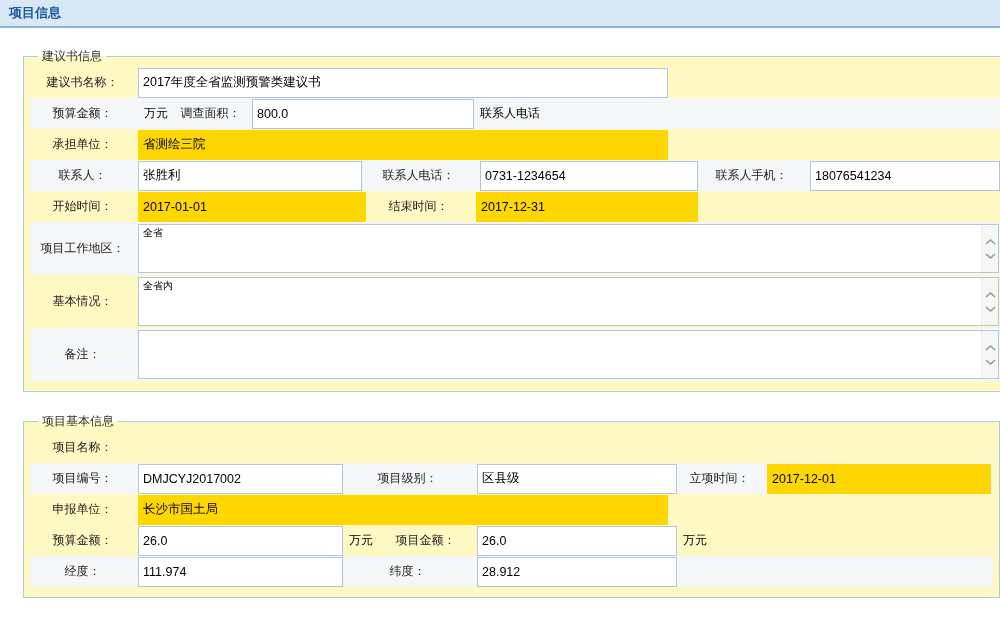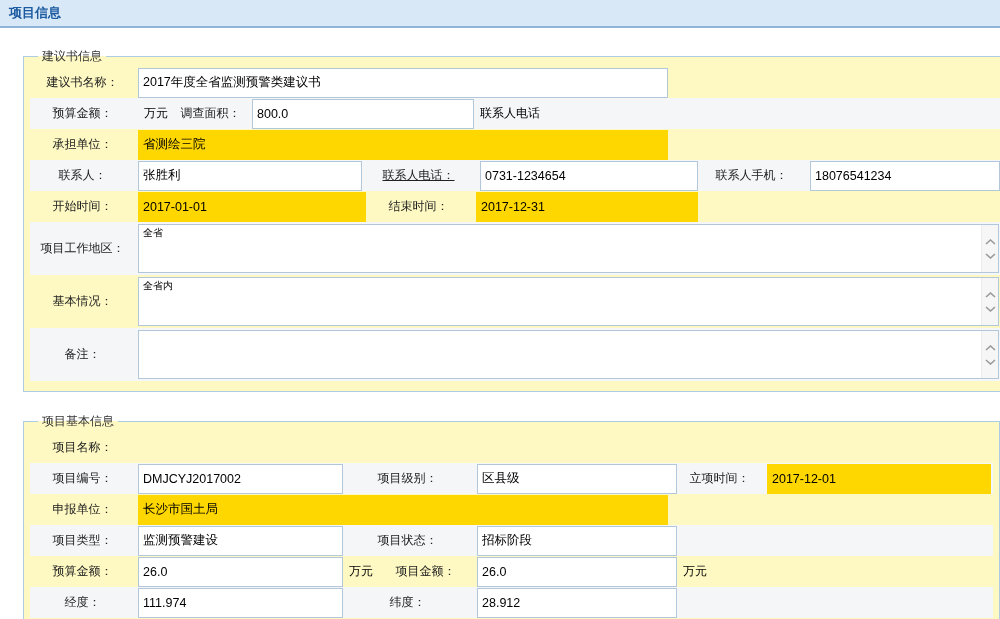--- a/index.html
+++ b/index.html
@@ -20,21 +20,21 @@
     border:1px solid #aecbe4; padding:2px 6px 10px 6px; margin:14px;
     background:#fef9c3;
   }
   fieldset.second { margin-top:21px; }
   legend { font-size:12px; color:#333; padding:0 4px; margin-left:8px; }
   .row { display:flex; align-items:center; height:31px; font-size:12px; padding:0 2px; }
   .row.alt { background:#f4f6f8; }
   .row.ta { height:53px; }
   .lbl { width:106px; text-align:center; padding-right:5px; flex:none; color:#222; white-space:nowrap; }
   .lbl.w70 { width:78px; } .lbl.w90 { width:90px; } .lbl.w98 { width:98px; }
-  .lbl.w110 { width:110px; } .lbl.w112 { width:112px; } .lbl.w118 { width:118px;text-decoration:underline; } .lbl.w134 { width:134px; }
+  .lbl.w110 { width:110px; } .lbl.w112 { width:112px; } .lbl.w118 { width:118px; } .lbl.w134 { width:134px; }
   .ipt {
     height:30px; border:1px solid #b3c7da; padding:1px 4px; font-size:12.5px;
     font-family:inherit; color:#000; background:#fff; flex:none;
   }
   .ipt.hl { background:#ffd700; border-color:#ffd700; }
   .unit { padding:0 6px; white-space:nowrap; }
   .w190{width:190px}.w200{width:200px}.w205{width:205px}.w218{width:218px}
   .w222{width:222px}.w224{width:224px}.w228{width:228px}.w505{width:505px}.w530{width:530px}
   .tawrap {
     flex:1; display:flex; border:1px solid #b3c7da; height:49px;
@@ -156,26 +156,20 @@
       <input class="ipt w200" value="区县级" style="">
       <span class="lbl w90">立项时间：</span>
       <input class="ipt hl w224" value="2017-12-01" style="">
     </div>
 
     <div class="row">
       <span class="lbl">申报单位：</span>
       <input class="ipt hl w530" value="长沙市国土局" style="">
     </div>
 
-    <div class="row alt">
-      <span class="lbl">项目类型：</span>
-      <input class="ipt w205" value="监测预警建设" style="">
-      <span class="lbl w134">项目状态：</span>
-      <input class="ipt w200" value="招标阶段" style="">
-    </div>
 
     <div class="row">
       <span class="lbl">预算金额：</span>
       <input class="ipt w205" value="26.0" style="">
       <span class="unit">万元</span>
       <span class="lbl w98">项目金额：</span>
       <input class="ipt w200" value="26.0" style="">
       <span class="unit">万元</span>
     </div>
 

